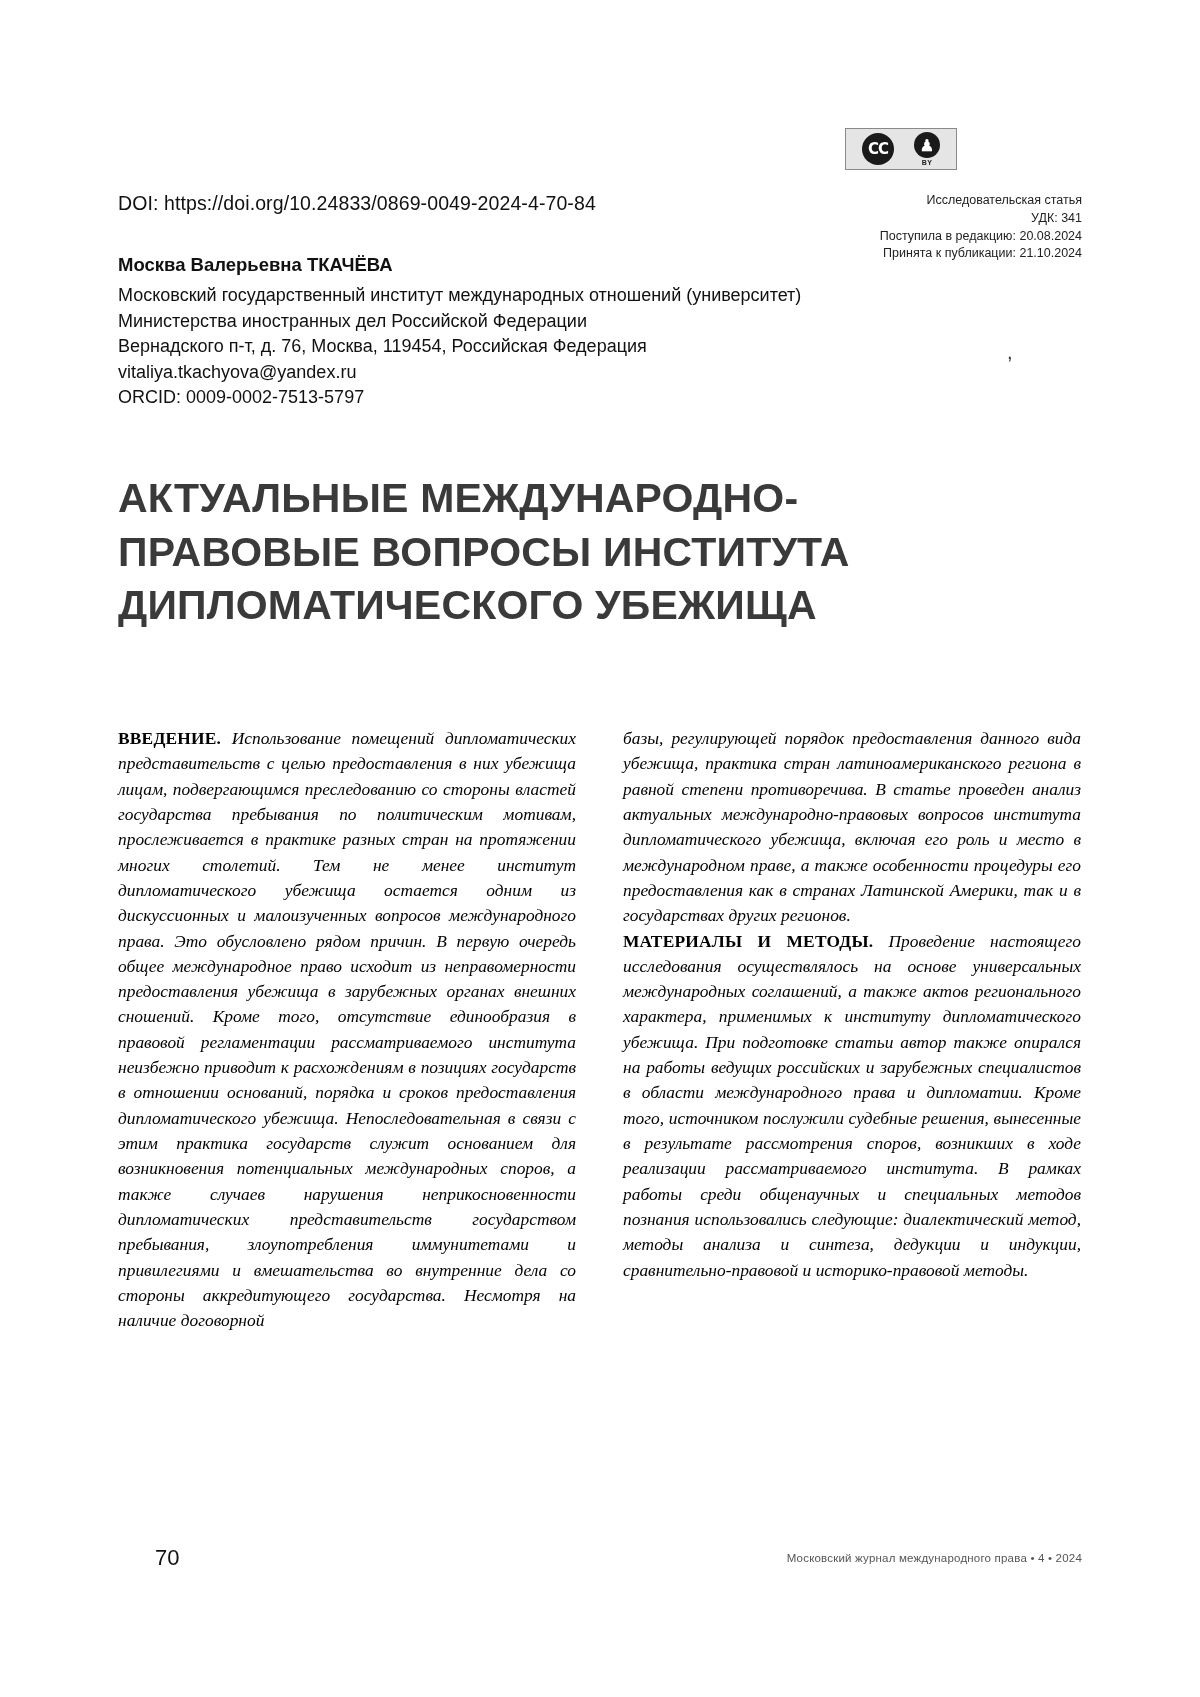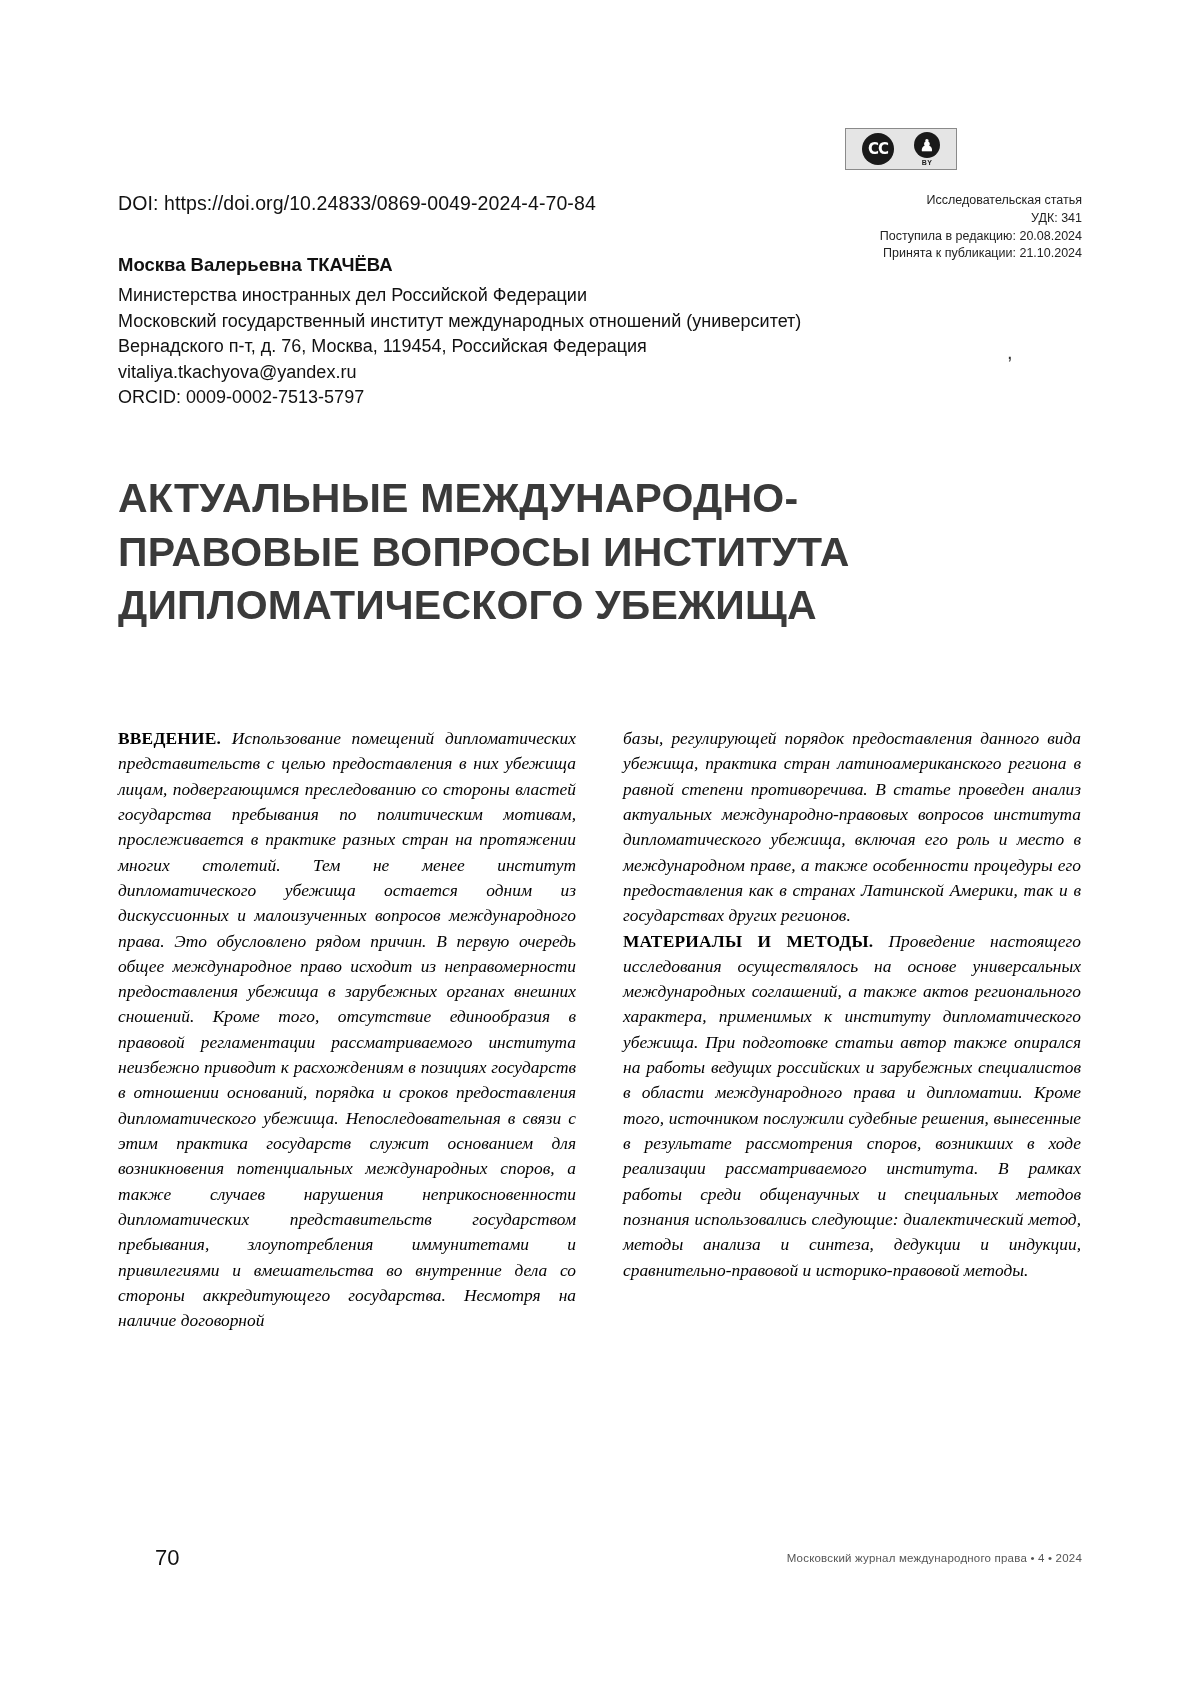--- a/index.html
+++ b/index.html
@@ -201,22 +201,22 @@
 
   <div class="meta-right">
     <div>Исследовательская статья</div>
     <div>УДК: 341</div>
     <div>Поступила в редакцию: 20.08.2024</div>
     <div>Принята к публикации: 21.10.2024</div>
   </div>
 
   <div class="author-name">Москва Валерьевна ТКАЧЁВА</div>
   <div class="affiliation">
+    <div>Московский государственный институт международных отношений (университет)</div>
     <div>Министерства иностранных дел Российской Федерации</div>
-    <div>Московский государственный институт международных отношений (университет)</div>
     <div>Вернадского п-т, д. 76, Москва, 119454, Российская Федерация</div>
     <div>vitaliya.tkachyova@yandex.ru</div>
     <div>ORCID: 0009-0002-7513-5797</div>
   </div>
   <div class="stray-comma">,</div>
 
   <h1 class="title">АКТУАЛЬНЫЕ МЕЖДУНАРОДНО-ПРАВОВЫЕ ВОПРОСЫ ИНСТИТУТА ДИПЛОМАТИЧЕСКОГО УБЕЖИЩА</h1>
 
   <div class="columns">
     <div class="col">

